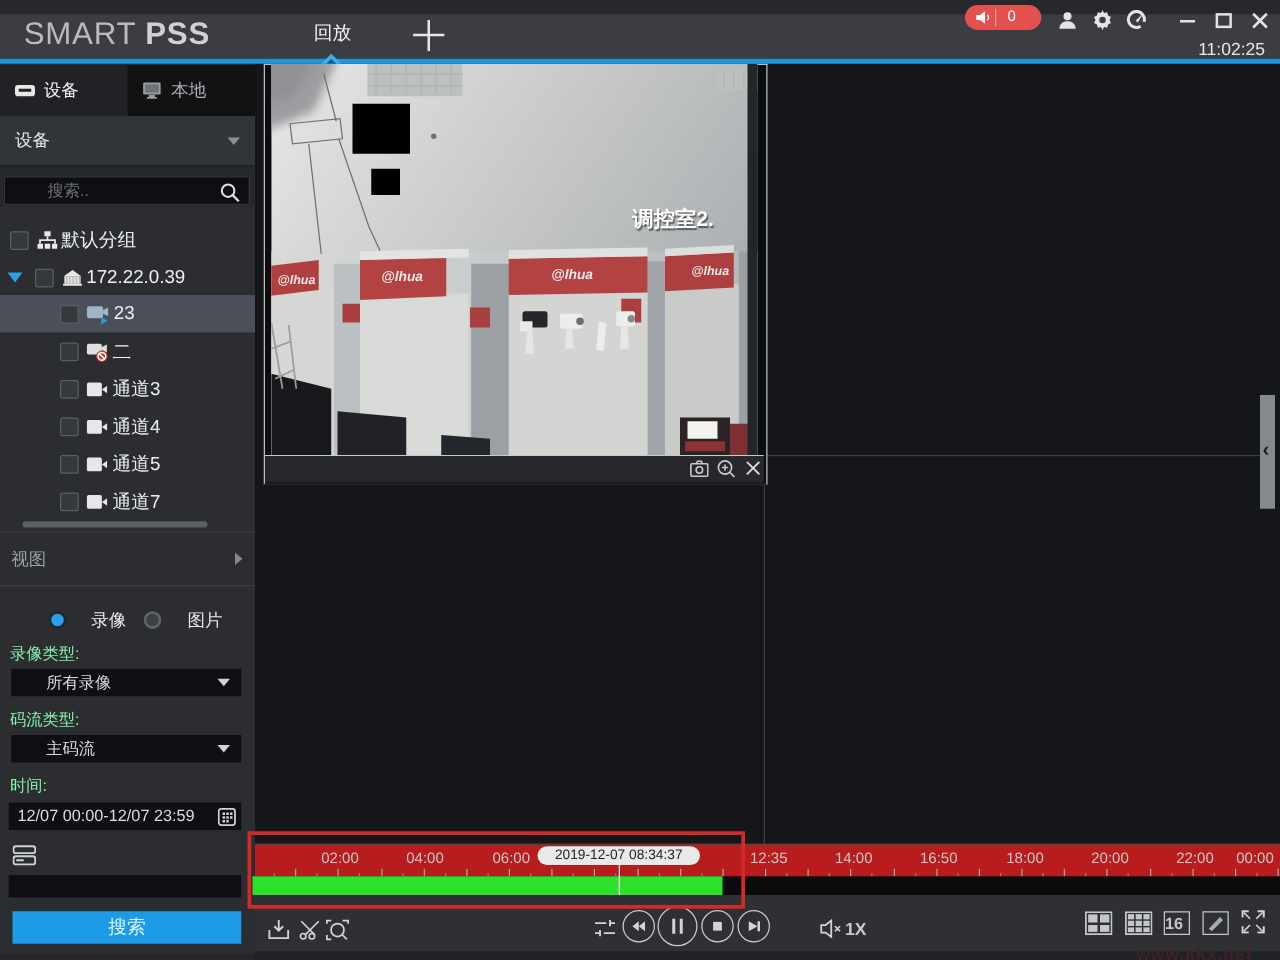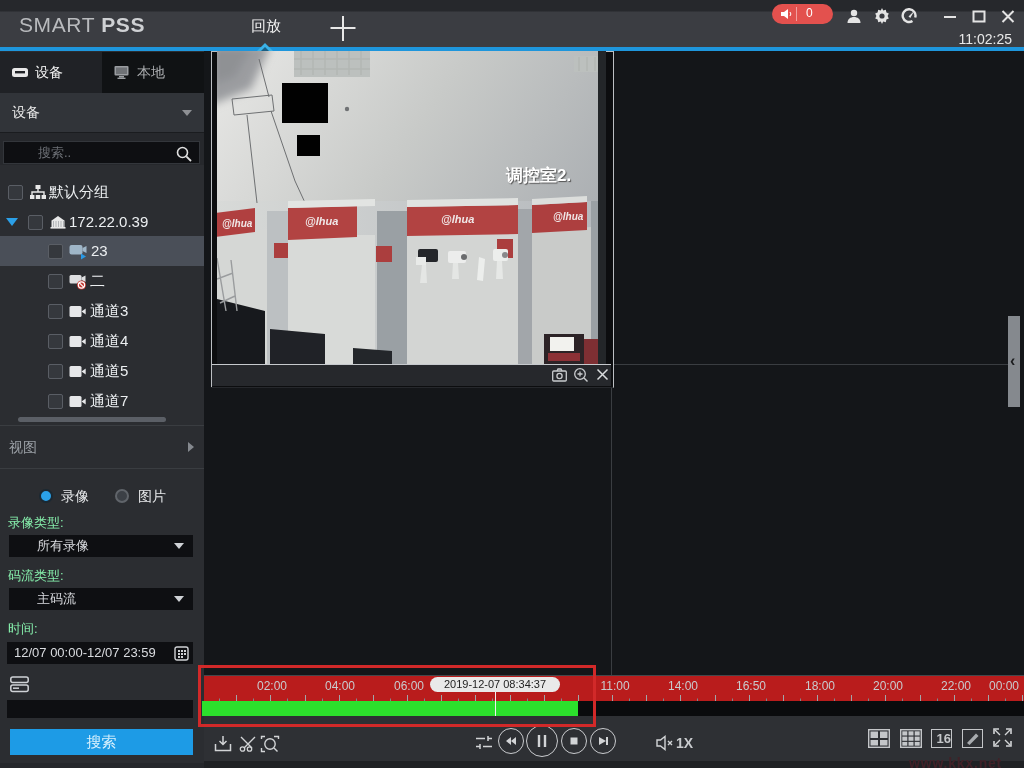--- a/index.html
+++ b/index.html
@@ -2,21 +2,21 @@
 <html><head>
 <meta charset="utf-8">
 <style>
 html,body{margin:0;padding:0;background:#141619;}
 body{width:1024px;height:768px;position:relative;overflow:hidden;
   font-family:"Liberation Sans",sans-serif;-webkit-font-smoothing:antialiased;}
 .abs{position:absolute;}
 
 #topbar{left:0;top:0;width:1024px;height:47px;
   background:linear-gradient(to bottom,#26282c 0,#26282c 11px,#3b3d42 12px,#3b3d42 100%);}
-#logo{left:19px;top:13px;font-size:21px;letter-spacing:0.6px;color:#b9bbbe;}
+#logo{left:19px;top:13px;font-size:25px;letter-spacing:0.6px;color:#b9bbbe;}
 #logo b{color:#cfd1d4;}
 #tabPlay{left:251px;top:17px;font-size:15px;color:#f2f2f2;}
 #plus{left:330px;top:15px;width:26px;height:26px;}
 #caret{left:257px;top:43px;width:0;height:0;border-left:8px solid transparent;
   border-right:8px solid transparent;border-bottom:8px solid #3ab2e8;z-index:6;}
 #caret2{left:261px;top:47px;width:0;height:0;border-left:4px solid transparent;
   border-right:4px solid transparent;border-bottom:4px solid #1a5f84;z-index:7;}
 #blueline{left:0;top:47px;width:1024px;height:4px;background:#1e96dc;z-index:5;}
 #clock{left:0px;top:31px;width:1012px;text-align:right;font-size:14px;color:#e8e8e8;}
 #redpill{left:772px;top:4px;width:61px;height:20px;background:#e3514e;border-radius:10px;}
@@ -53,21 +53,21 @@
 #hscroll{left:18px;top:366px;width:148px;height:5px;background:#5b5f66;border-radius:3px;}
 
 #viewrow{left:0;top:374px;width:204px;height:42px;border-top:1px solid #3a3d41;
   border-bottom:1px solid #3a3d41;color:#9ba0a6;font-size:14px;line-height:42px;}
 #viewrow span{margin-left:9px;}
 #viewrow .arr{position:absolute;right:10px;top:16px;width:0;height:0;
   border-top:5px solid transparent;border-bottom:5px solid transparent;border-left:6px solid #85898f;}
 #rad1{left:39px;top:438px;width:10px;height:10px;border-radius:50%;background:#2ba1e9;border:2px solid #1b2832;}
 
 #rad2{left:115px;top:438px;width:10px;height:10px;border-radius:50%;background:#3c4046;border:2px solid #60646a;}
-.flabel{position:absolute;font-size:14px;color:#e8eaec;}
+.flabel{position:absolute;font-size:14px;color:#e8eaec;margin-left:12px;}
 .slabel{position:absolute;font-size:13px;color:#86efac;}
 .dd{position:absolute;left:9px;width:184px;height:22px;background:#0e0f12;color:#dadce0;
   font-size:13px;line-height:21px;}
 .dd span{margin-left:28px;}
 .dd .tri{position:absolute;right:9px;top:8px;width:0;height:0;
   border-left:5px solid transparent;border-right:5px solid transparent;border-top:6px solid #cfd2d6;}
 #timein{left:7px;top:591px;width:186px;height:22px;background:#0e0f12;color:#dadce0;
   font-size:13px;line-height:22px;}
 #timein span{margin-left:7px;letter-spacing:0px;}
 #blackin{left:7px;top:649px;width:186px;height:18px;background:#0e0f12;}
@@ -401,21 +401,21 @@
         <path d="M1.5 1.5l10 10M11.5 1.5l-10 10" stroke="#dadcde" stroke-width="1.5"></path>
       </svg>
   </div>
   <div class="abs" id="cellbot"></div>
   <div class="abs" id="handle"></div>
 
   <div class="abs" id="tl">
     <div class="hlabel" style="left:48px">02:00</div>
     <div class="hlabel" style="left:116px">04:00</div>
     <div class="hlabel" style="left:185px">06:00</div>
-    <div class="hlabel" style="left:391px">11:00</div>
+    <div class="hlabel" style="left:391px">12:35</div>
     <div class="hlabel" style="left:459px">14:00</div>
     <div class="hlabel" style="left:527px">16:50</div>
     <div class="hlabel" style="left:596px">18:00</div>
     <div class="hlabel" style="left:664px">20:00</div>
     <div class="hlabel" style="left:732px">22:00</div>
     <div class="hlabel" style="left:780px">00:00</div>
     <svg id="ticks" style="position:absolute;left:0;top:18px" width="820" height="12">
         <path d="M-1.5 1V12" stroke="#a2a5a9" stroke-width="1"></path>
         <path d="M15.5 4.5V12" stroke="#83878b" stroke-width="1"></path>
         <path d="M32.5 1V12" stroke="#a2a5a9" stroke-width="1"></path>
@@ -532,21 +532,21 @@
       <rect x="8.5" y="2.3" width="5" height="4.2" fill="#c4c6c9"></rect>
       <rect x="14.7" y="2.3" width="5" height="4.2" fill="#c4c6c9"></rect>
       <rect x="2.3" y="7.6" width="5" height="4.2" fill="#c4c6c9"></rect>
       <rect x="8.5" y="7.6" width="5" height="4.2" fill="#c4c6c9"></rect>
       <rect x="14.7" y="7.6" width="5" height="4.2" fill="#c4c6c9"></rect>
       <rect x="2.3" y="12.9" width="5" height="3.8" fill="#c4c6c9"></rect>
       <rect x="8.5" y="12.9" width="5" height="3.8" fill="#c4c6c9"></rect>
       <rect x="14.7" y="12.9" width="5" height="3.8" fill="#c4c6c9"></rect>
     </svg>
   <div class="abs" style="left:727px;top:678px;width:19px;height:17px;border:1px solid #c4c6c9;
-    font-size:13px;font-weight:bold;color:#c4c6c9;text-align:right;line-height:17px">16</div>
+    font-size:13px;font-weight:bold;color:#c4c6c9;text-align:left;line-height:17px">16</div>
   <div class="abs" style="left:758px;top:678px;width:19px;height:17px;border:1px solid #c4c6c9">
     <svg width="19" height="17" viewBox="0 0 19 17">
         <path d="M4 13L13 3.5l2.5 2.5L6.5 15z" fill="#a8abaf"></path>
       </svg></div>
   <svg class="abs" style="left:789px;top:677px" width="19" height="19" viewBox="0 0 19 19">
       <path d="M1 6V1h5M13 1h5v5M18 13v5h-5M6 18H1v-5" fill="none" stroke="#d2d4d6" stroke-width="1.6"></path>
       <path d="M2 2l5 5M17 2l-5 5M17 17l-5-5M2 17l5-5" stroke="#d2d4d6" stroke-width="1.4"></path>
     </svg>
 </div>
 

